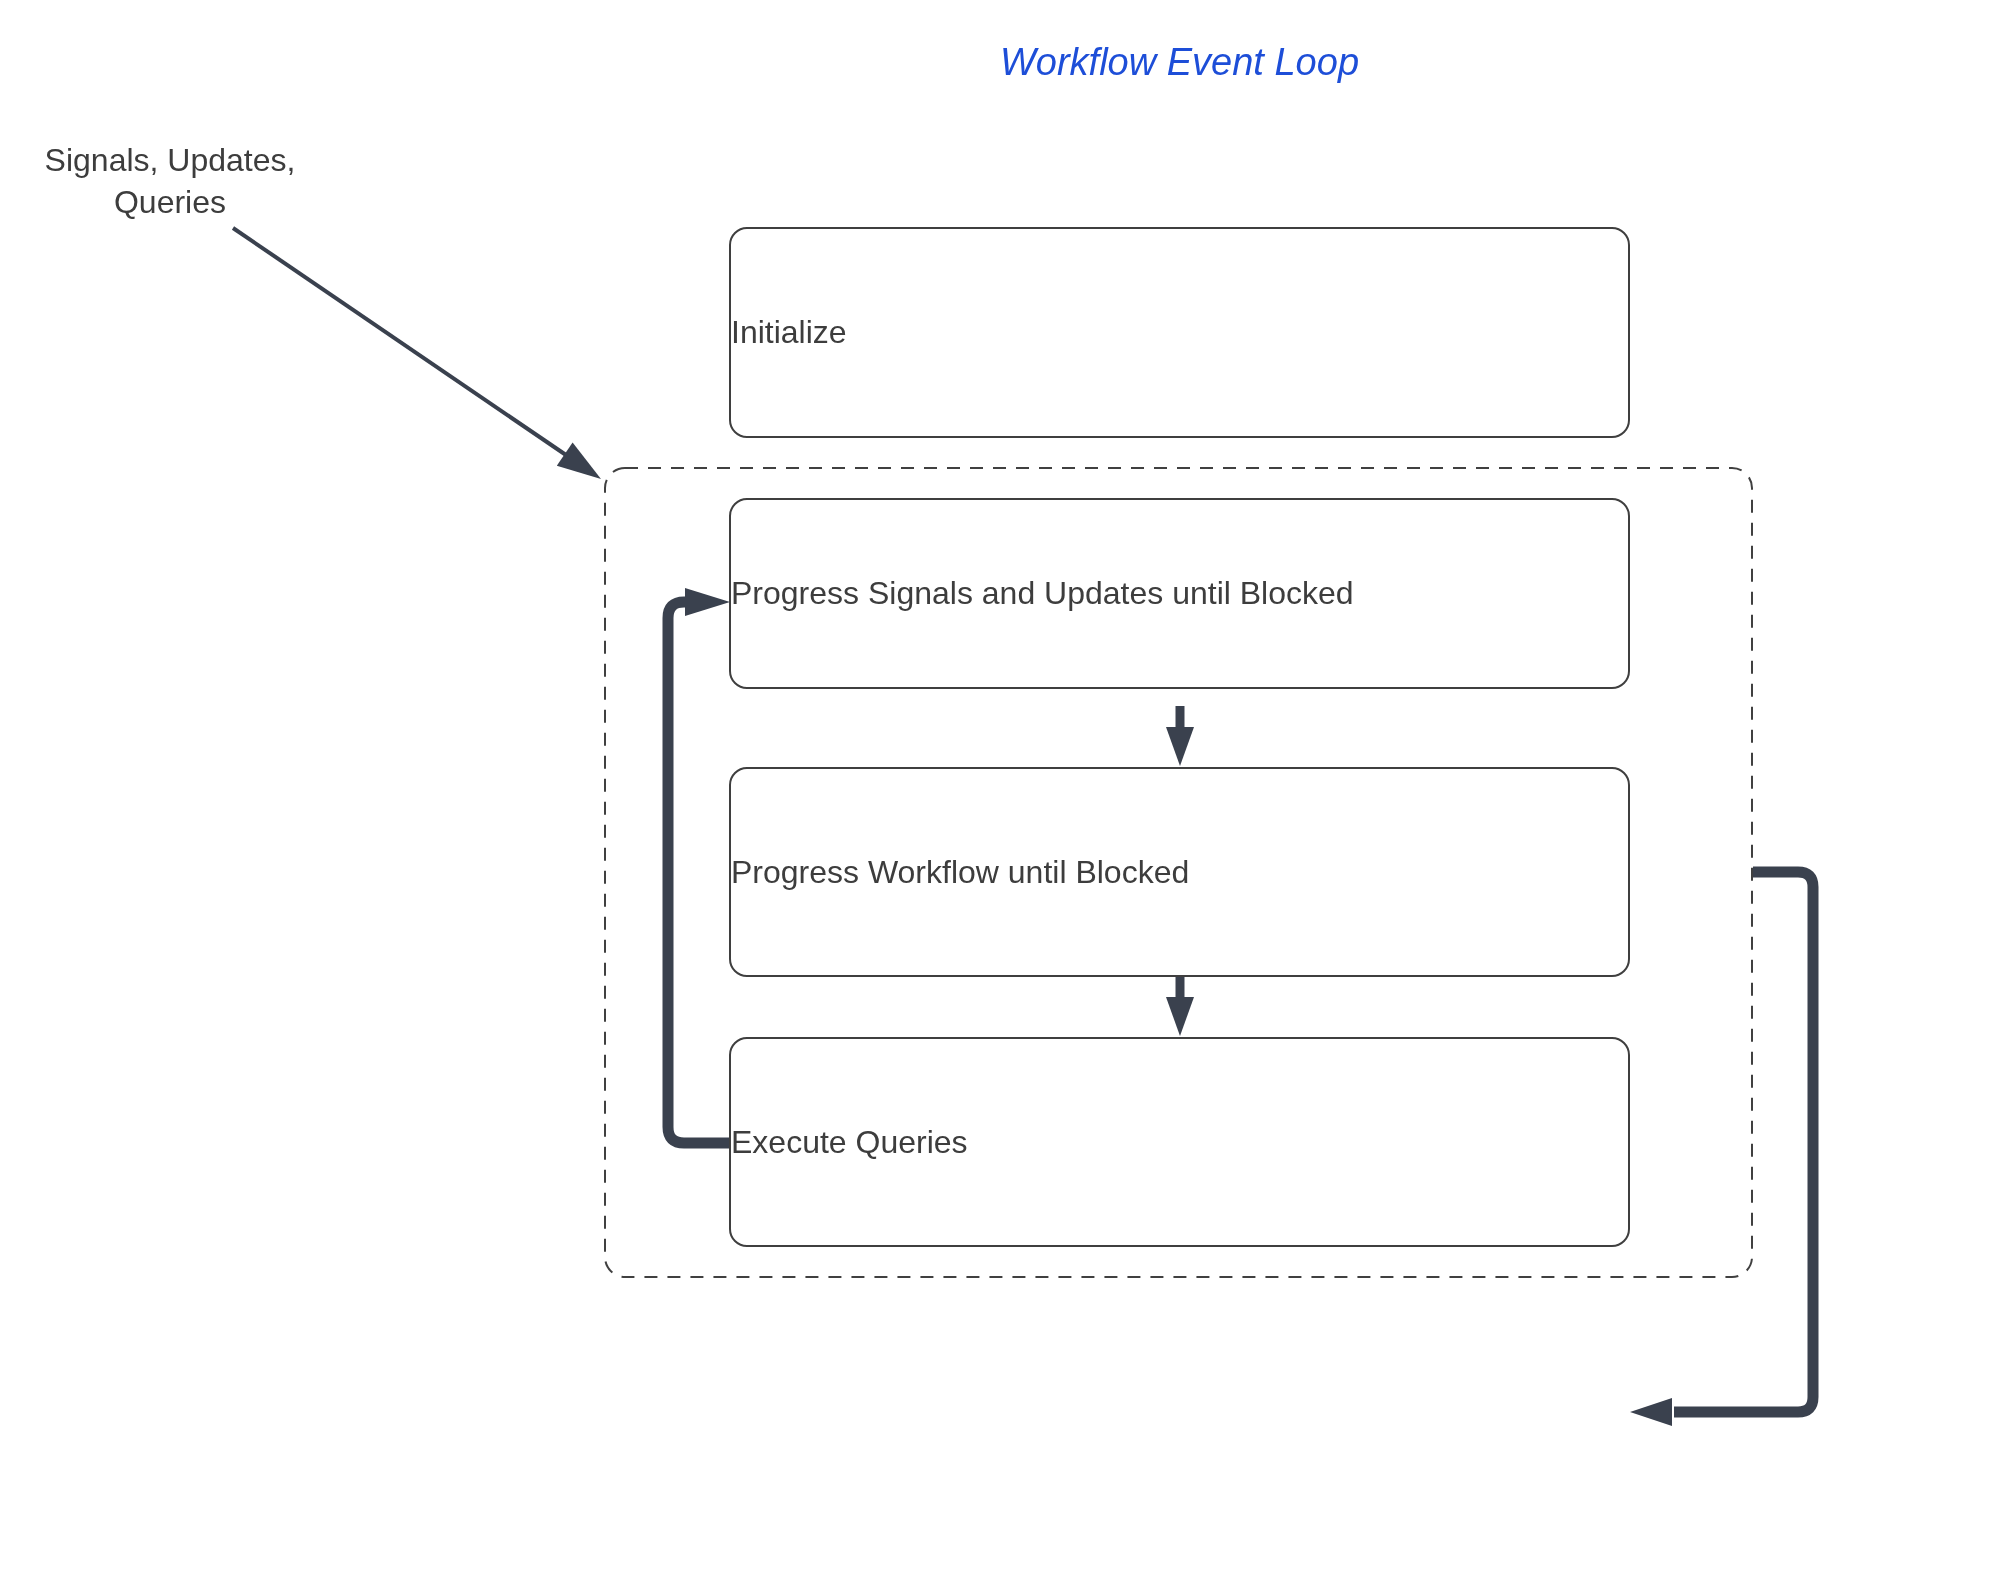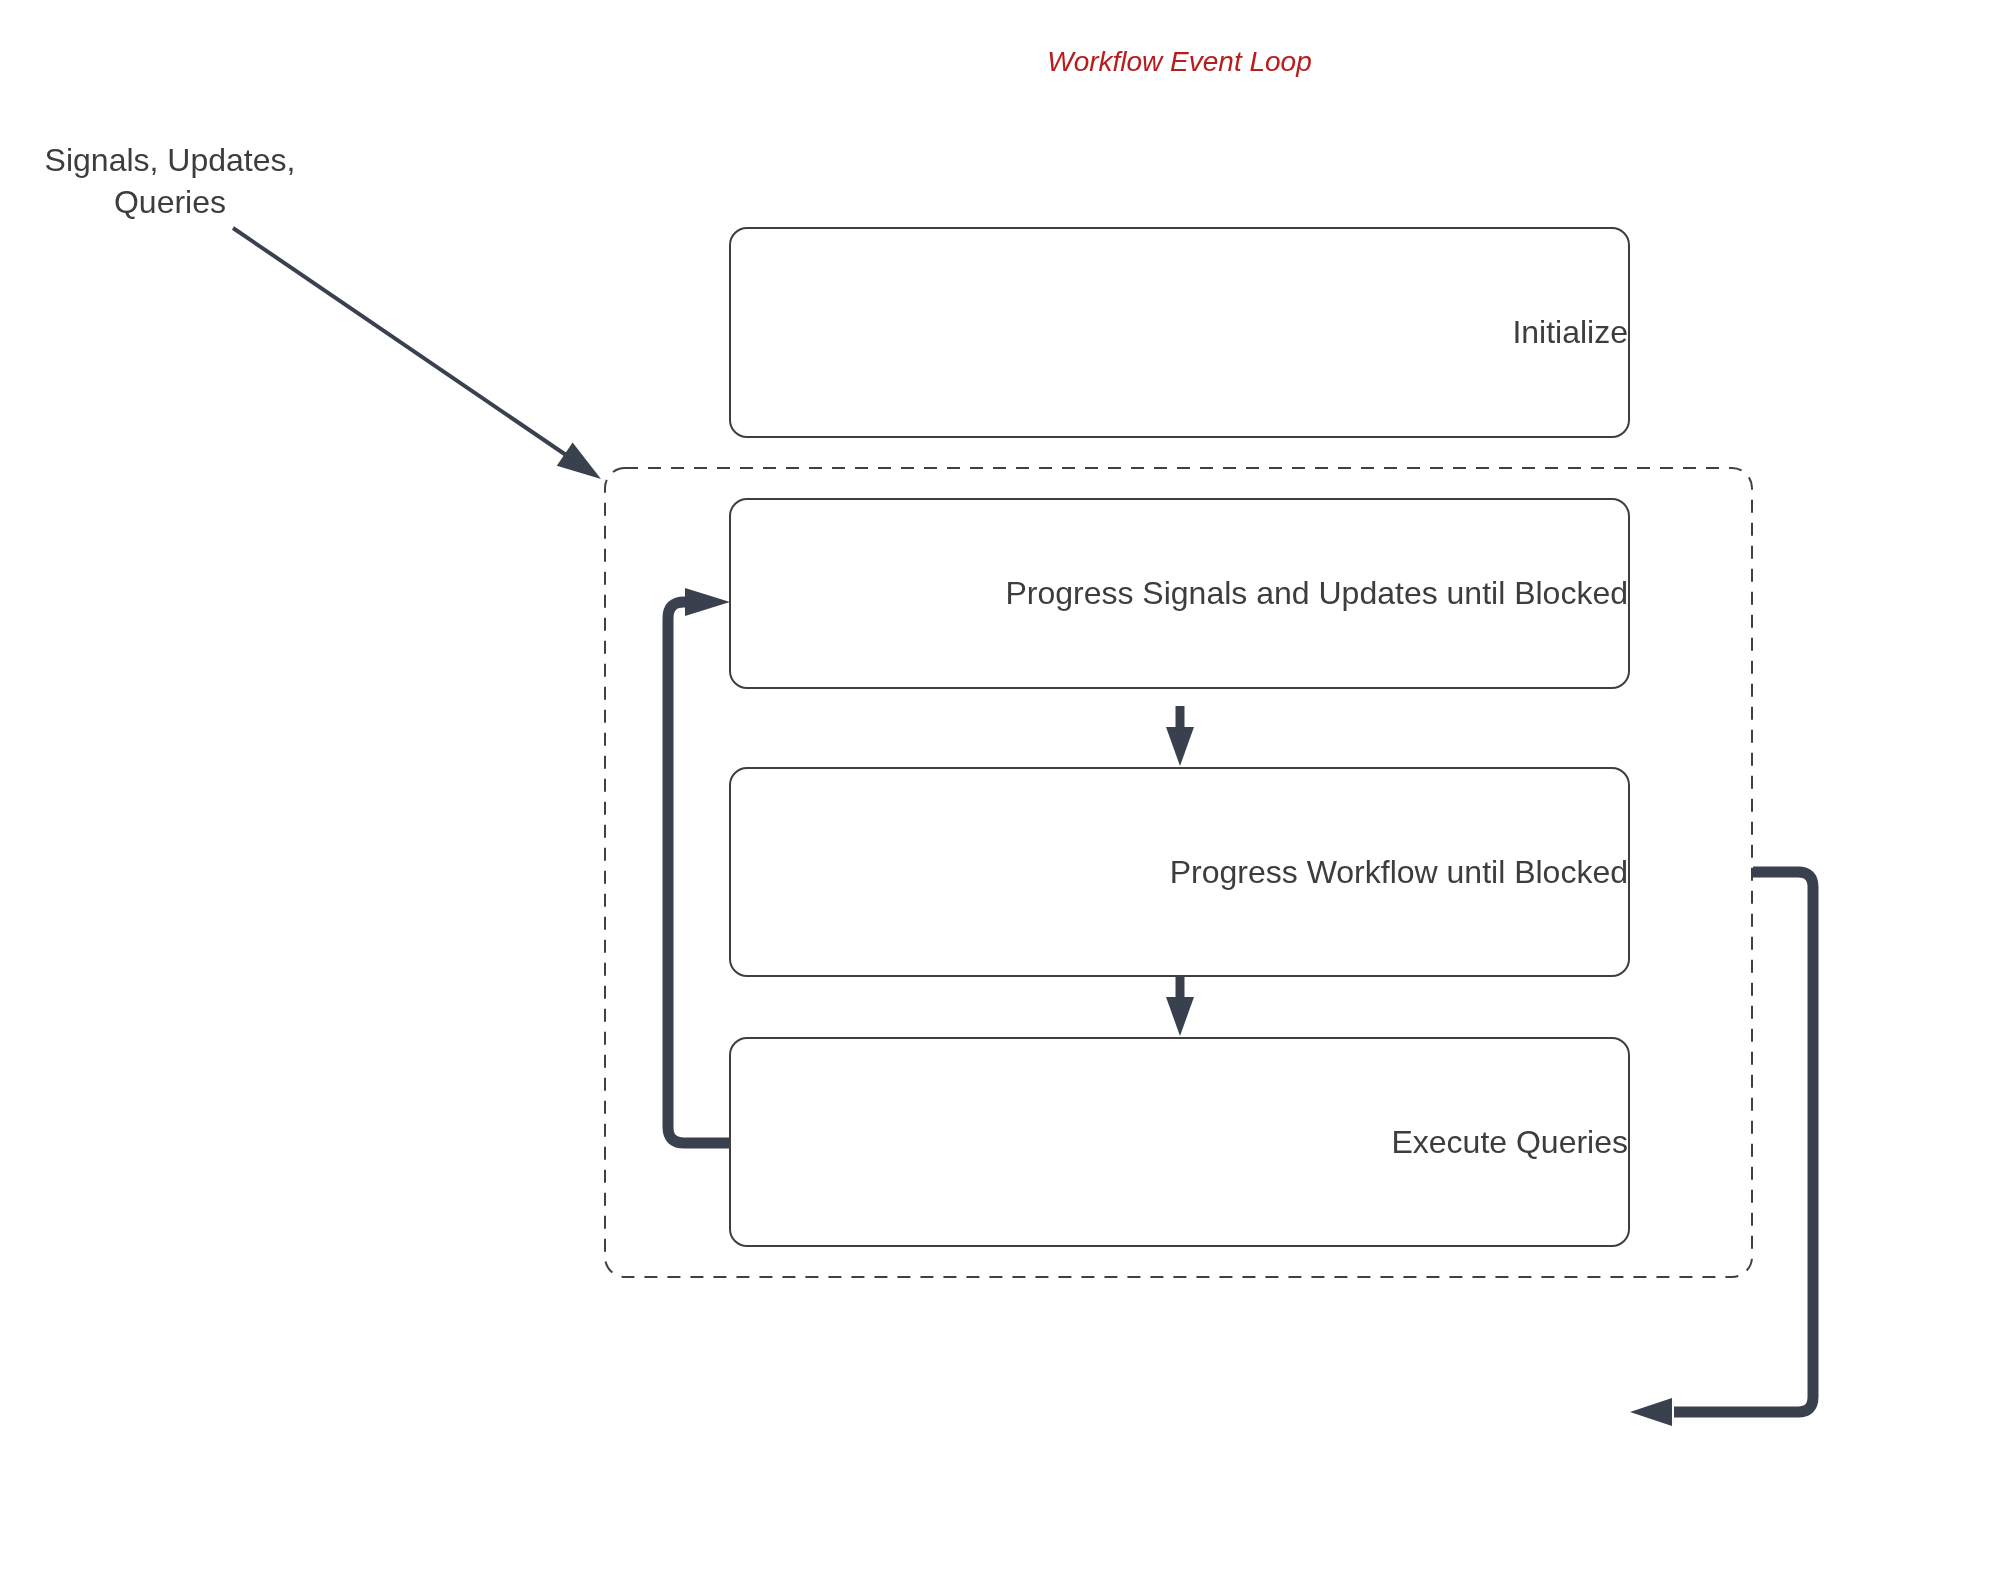--- a/index.html
+++ b/index.html
@@ -14,23 +14,23 @@
     background: #ffffff;
     font-family: "Liberation Sans", sans-serif;
     overflow: hidden;
   }
   .diagram-title {
     position: absolute;
     left: 729px;
     top: 40px;
     width: 901px;
     text-align: center;
-    font-size: 28px;
+    font-size: 38px;
     font-style: italic;
-    color: #b91c1c;
+    color: #1d4ed8;
     line-height: 44px;
   }
   .side-label {
     position: absolute;
     left: 20px;
     top: 139px;
     width: 300px;
     text-align: center;
     font-size: 32px;
     color: #3d3d3d;
@@ -41,21 +41,21 @@
     position: absolute;
     left: 729px;
     width: 901px;
     height: 211px;
     box-sizing: border-box;
     border: 2px solid #3f3f3f;
     border-radius: 18px;
     background: #ffffff;
     display: flex;
     align-items: center;
-    justify-content: flex-end;
+    justify-content: flex-start;
     text-align: center;
     font-size: 32px;
     color: #3d3d3d;
     z-index: 2;
   }
   .node-initialize { top: 227px; }
   .node-progress-signals { top: 498px; height: 191px; }
   .node-progress-workflow { top: 767px; height: 210px; }
   .node-execute-queries { top: 1037px; height: 210px; }
   .node-complete { top: 1307px; }

